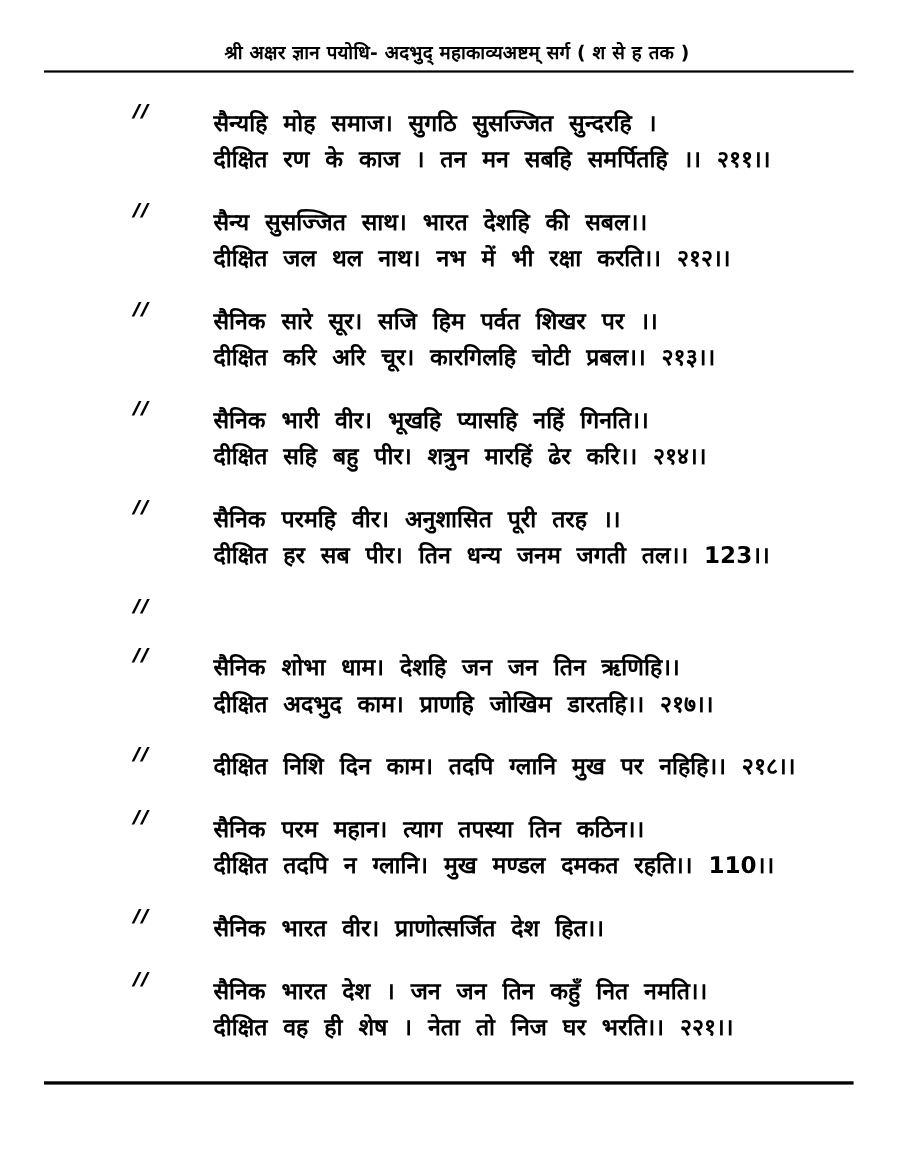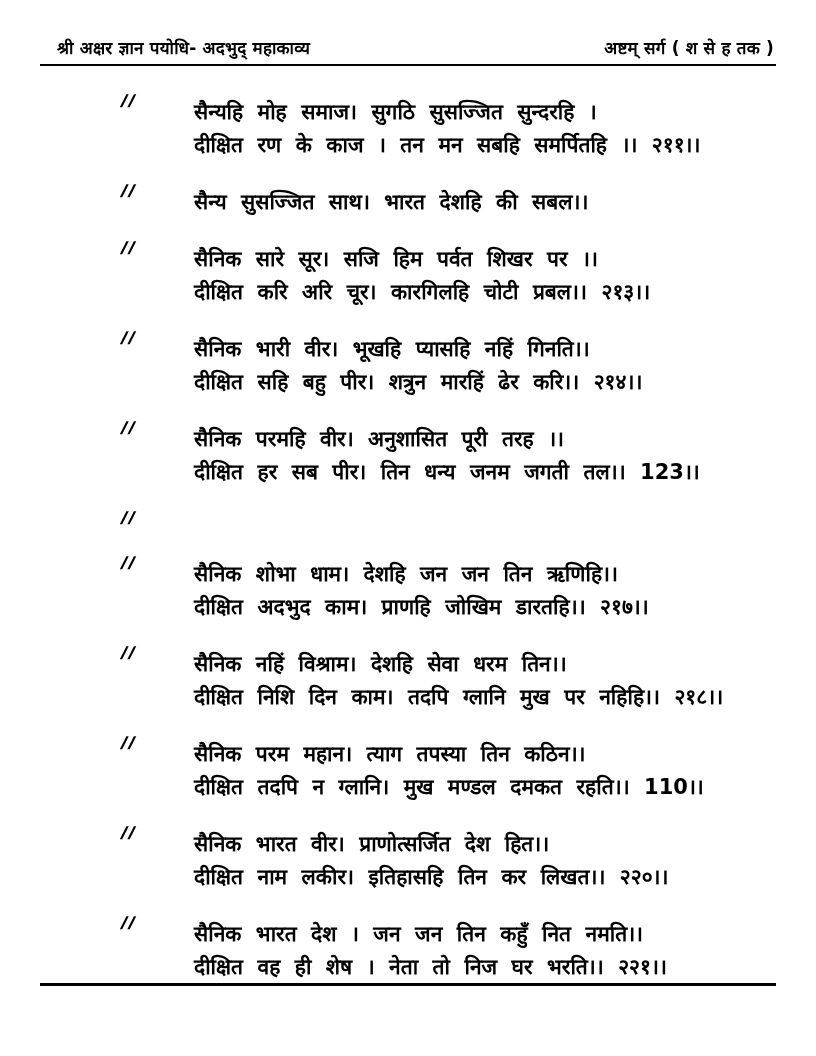--- a/index.html
+++ b/index.html
@@ -8,21 +8,21 @@
     width:816px; height:1056px;
     font-family:"DejaVu Sans", sans-serif;
     color:#000;
     position:relative;
     overflow:hidden;
   }
   .page { position:absolute; inset:0; background:#fff; }
 
   .header {
     position:absolute; top:36px; left:57px; right:42px;
-    display:flex; justify-content:space-between; align-items:baseline;
+    display:flex; justify-content:center; align-items:baseline;
     font-weight:bold; font-size:17px; letter-spacing:0.2px;
   }
   .header-rule {
     position:absolute; top:64px; left:40px; width:736px; height:0;
     border-top:2px solid #000;
   }
 
   .verses {
     position:absolute; top:84px; left:118px; right:50px;
   }
@@ -72,20 +72,21 @@
     <span class="lines">
       <span class="line l1">सैन्यहि मोह समाज। सुगठि सुसज्जित सुन्दरहि ।</span>
       <span class="line l2">दीक्षित रण के काज । तन मन सबहि समर्पितहि ।। २११।।</span>
     </span>
   </div>
 
   <div class="verse">
     <span class="marker">।।</span>
     <span class="lines">
       <span class="line l1">सैन्य सुसज्जित साथ। भारत देशहि की सबल।।</span>
+      <span class="line l2">दीक्षित जल थल नाथ। नभ में भी रक्षा करति।। २१२।।</span>
     </span>
   </div>
 
   <div class="verse">
     <span class="marker">।।</span>
     <span class="lines">
       <span class="line l1">सैनिक सारे सूर। सजि हिम पर्वत शिखर पर ।।</span>
       <span class="line l2">दीक्षित करि अरि चूर। कारगिलहि चोटी प्रबल।। २१३।।</span>
     </span>
   </div>
@@ -114,38 +115,36 @@
     <span class="marker">।।</span>
     <span class="lines">
       <span class="line l1">सैनिक शोभा धाम। देशहि जन जन तिन ऋणिहि।।</span>
       <span class="line l2">दीक्षित अदभुद काम। प्राणहि जोखिम डारतहि।। २१७।।</span>
     </span>
   </div>
 
   <div class="verse">
     <span class="marker">।।</span>
     <span class="lines">
-      <span class="line l1">सैनिक नहिं विश्राम। देशहि सेवा धरम तिन।।</span>
       <span class="line l2">दीक्षित निशि दिन काम। तदपि ग्लानि मुख पर नहिहि।। २१८।।</span>
     </span>
   </div>
 
   <div class="verse">
     <span class="marker">।।</span>
     <span class="lines">
       <span class="line l1">सैनिक परम महान। त्याग तपस्या तिन कठिन।।</span>
       <span class="line l2">दीक्षित तदपि न ग्लानि। मुख मण्डल दमकत रहति।। 110।।</span>
     </span>
   </div>
 
   <div class="verse">
     <span class="marker">।।</span>
     <span class="lines">
       <span class="line l1">सैनिक भारत वीर। प्राणोत्सर्जित देश हित।।</span>
-      <span class="line l2">दीक्षित नाम लकीर। इतिहासहि तिन कर लिखत।। २२०।।</span>
     </span>
   </div>
 
   <div class="verse">
     <span class="marker">।।</span>
     <span class="lines">
       <span class="line l1">सैनिक भारत देश । जन जन तिन कहुँ नित नमति।।</span>
       <span class="line l2">दीक्षित वह ही शेष । नेता तो निज घर भरति।। २२१।।</span>
     </span>
   </div>

